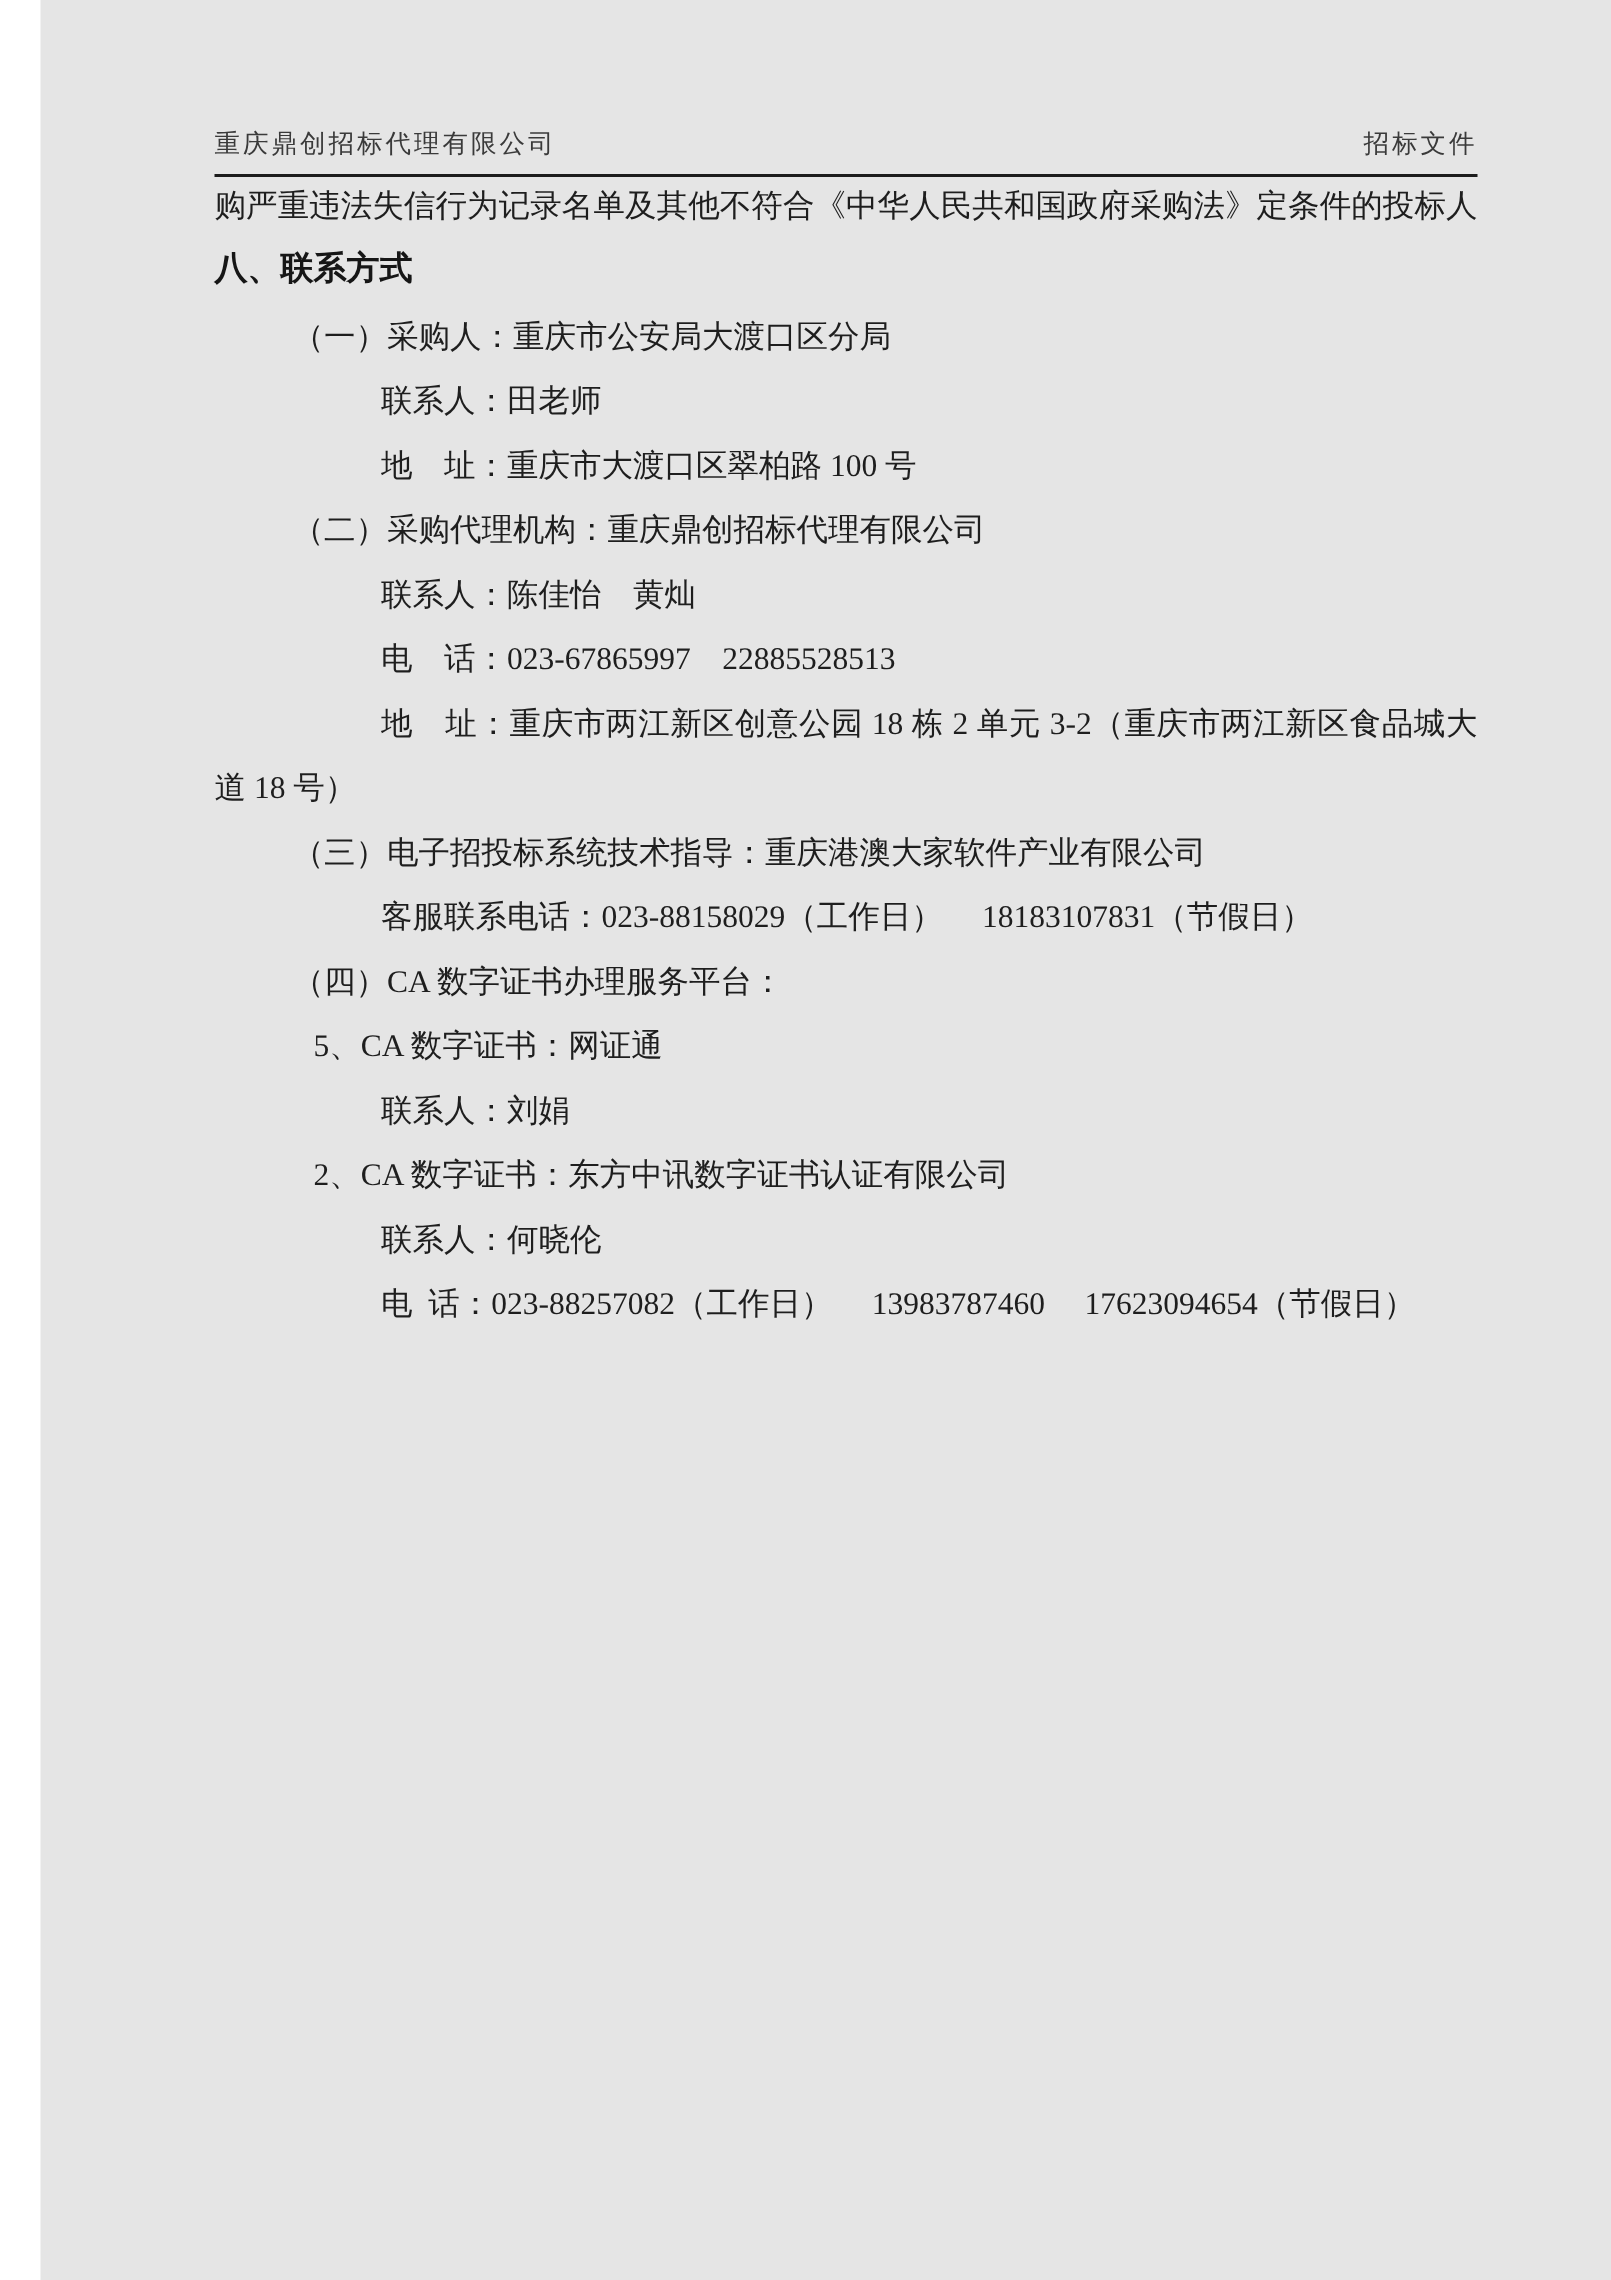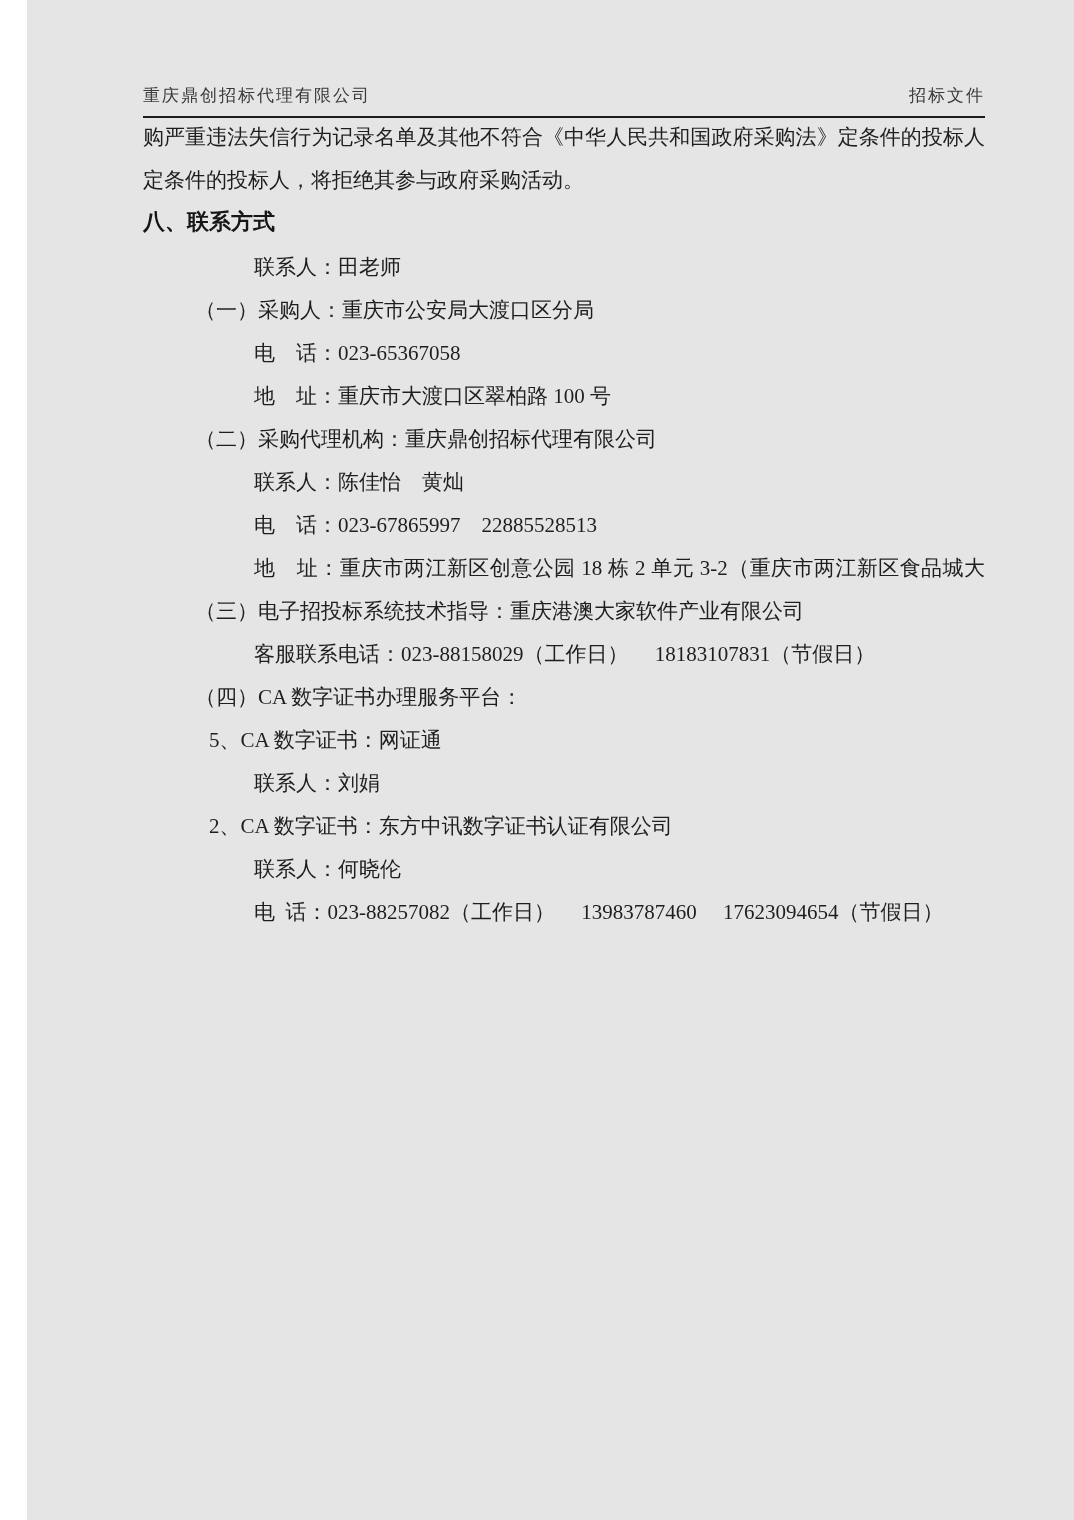--- a/index.html
+++ b/index.html
@@ -78,33 +78,32 @@
 
 <div class="page">
 
   <div class="header">
     <span>重庆鼎创招标代理有限公司</span>
     <span>招标文件</span>
   </div>
 
   <div class="content">
     <div class="intro-line stretch">购严重违法失信行为记录名单及其他不符合《中华人民共和国政府采购法》定条件的投标人</div>
-    <div class="intro-line">定条件的投标人，将拒绝其参与政府采购活动。</div>
 
     <div class="section-heading">八、联系方式</div>
 
     <div>
+      <div class="line lvl1">（一）采购人：重庆市公安局大渡口区分局</div>
       <div class="line lvl2">联系人：田老师</div>
-      <div class="line lvl1">（一）采购人：重庆市公安局大渡口区分局</div>
-      <div class="line lvl2">电　话：023-65367058</div>
       <div class="line lvl2">地　址：重庆市大渡口区翠柏路 100 号</div>
       <div class="line lvl1">（二）采购代理机构：重庆鼎创招标代理有限公司</div>
       <div class="line lvl2">联系人：陈佳怡　黄灿</div>
       <div class="line lvl2">电　话：023-67865997　22885528513</div>
       <div class="line lvl2 stretch">地　址：重庆市两江新区创意公园 18 栋 2 单元 3-2（重庆市两江新区食品城大</div>
+      <div class="line lvl0">道 18 号）</div>
       <div class="line lvl1">（三）电子招投标系统技术指导：重庆港澳大家软件产业有限公司</div>
       <div class="line lvl2">客服联系电话：023-88158029（工作日）　 18183107831（节假日）</div>
       <div class="line lvl1">（四）CA 数字证书办理服务平台：</div>
       <div class="line lvl1b">5、CA 数字证书：网证通</div>
       <div class="line lvl2">联系人：刘娟</div>
       <div class="line lvl1b">2、CA 数字证书：东方中讯数字证书认证有限公司</div>
       <div class="line lvl2">联系人：何晓伦</div>
       <div class="line lvl2">电  话：023-88257082（工作日）　 13983787460　 17623094654（节假日）</div>
     </div>
   </div>

